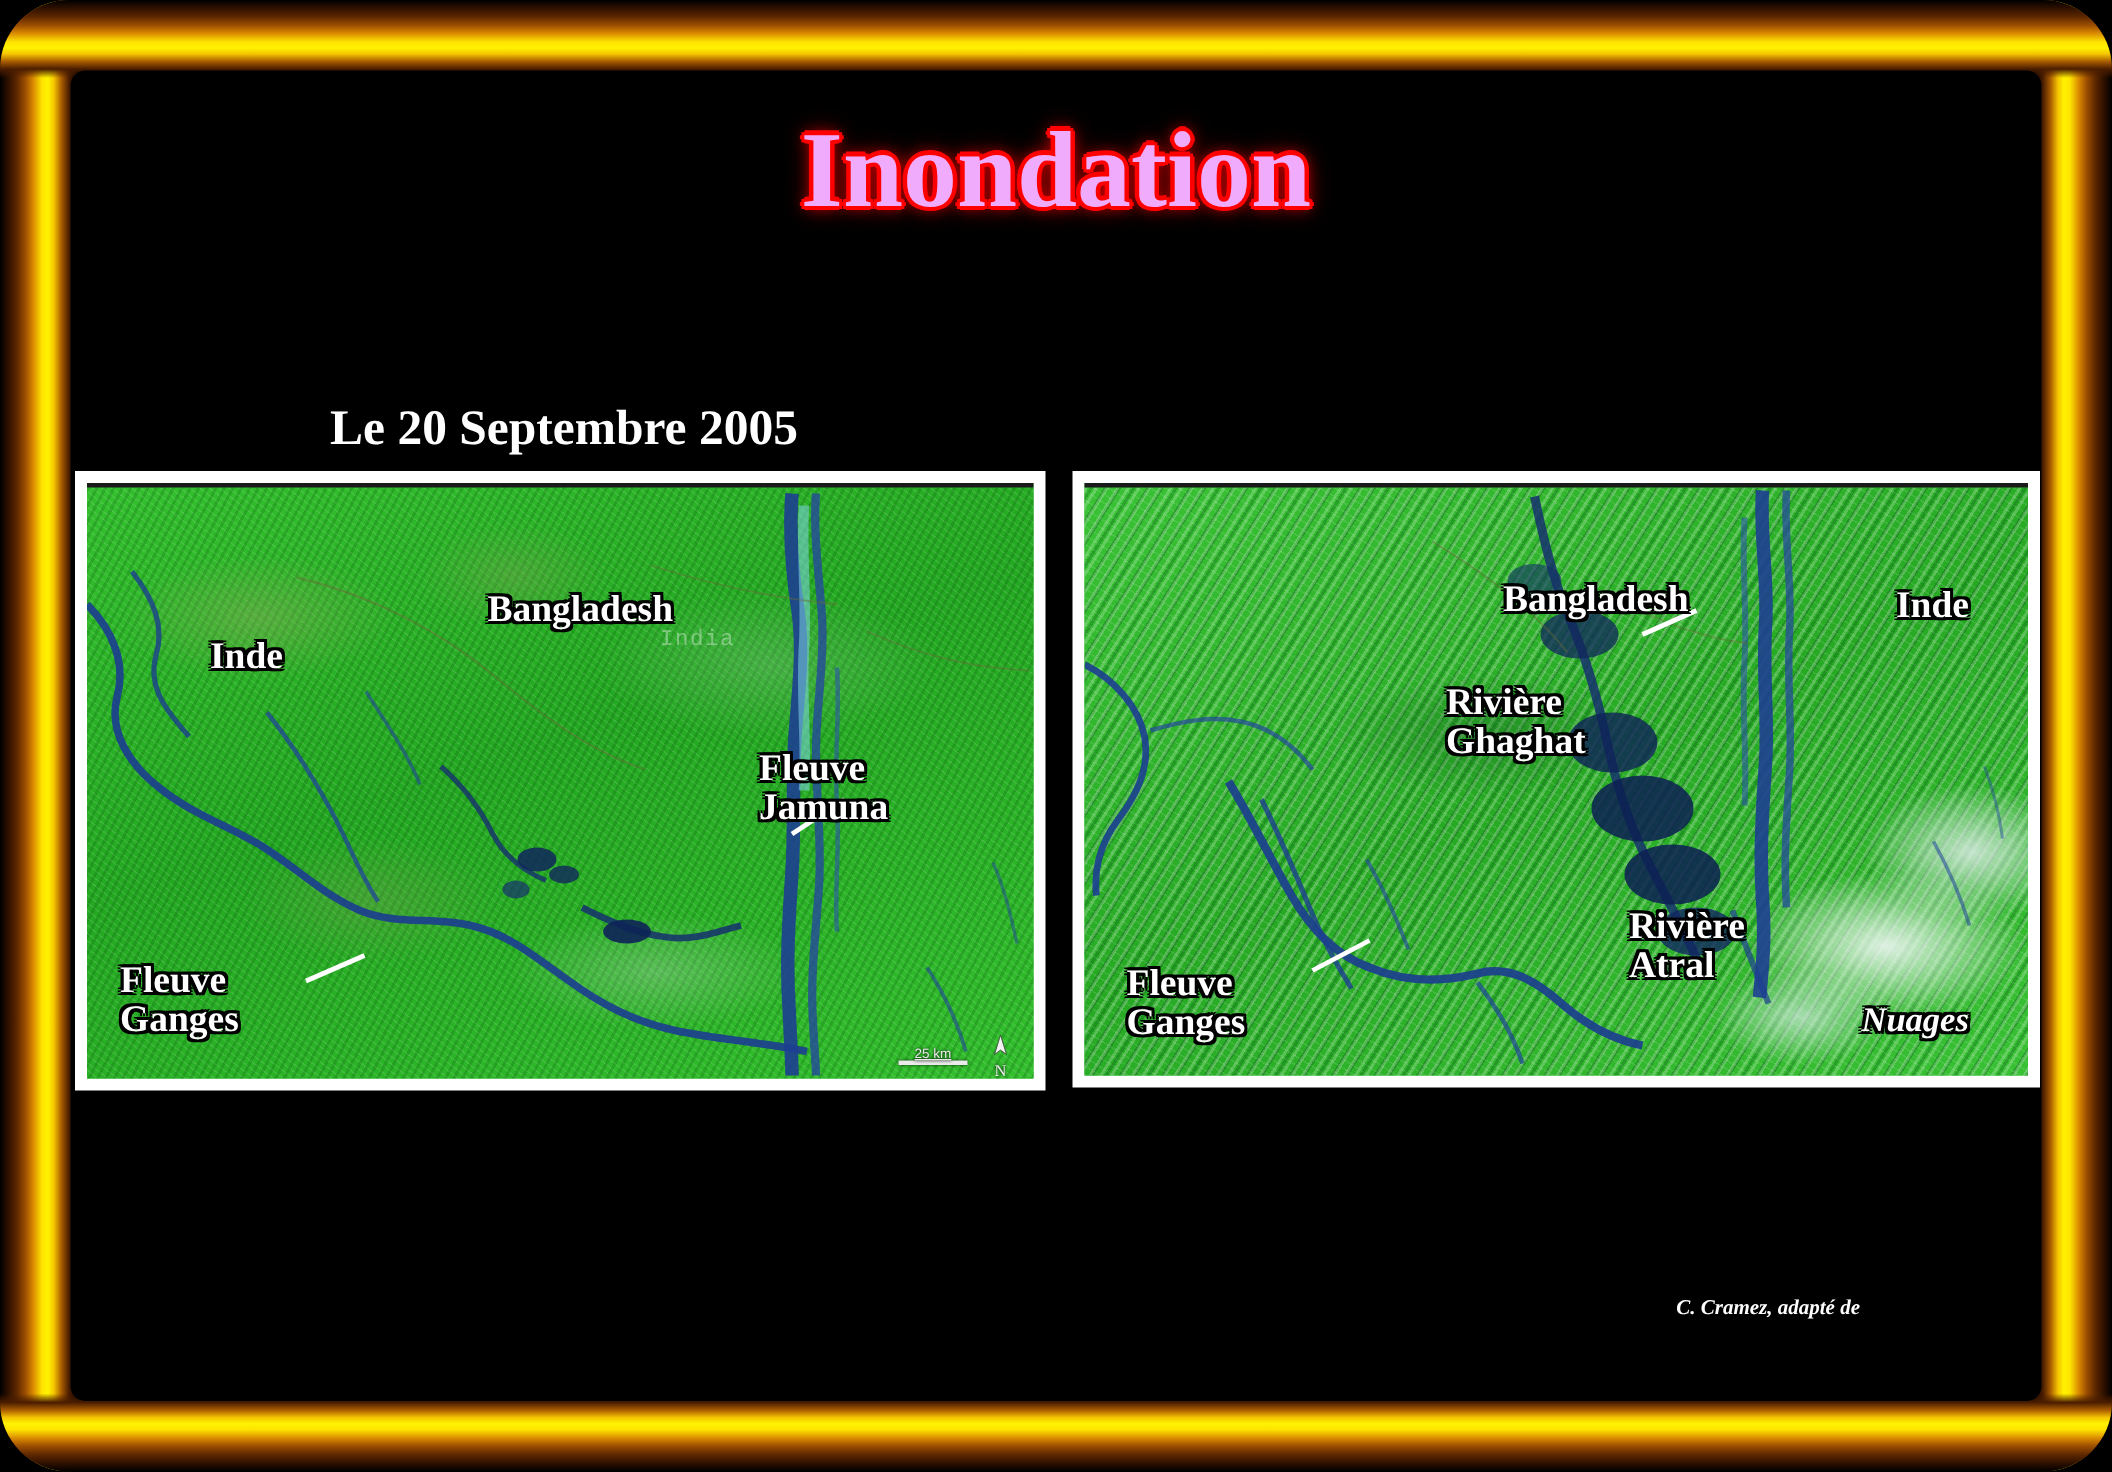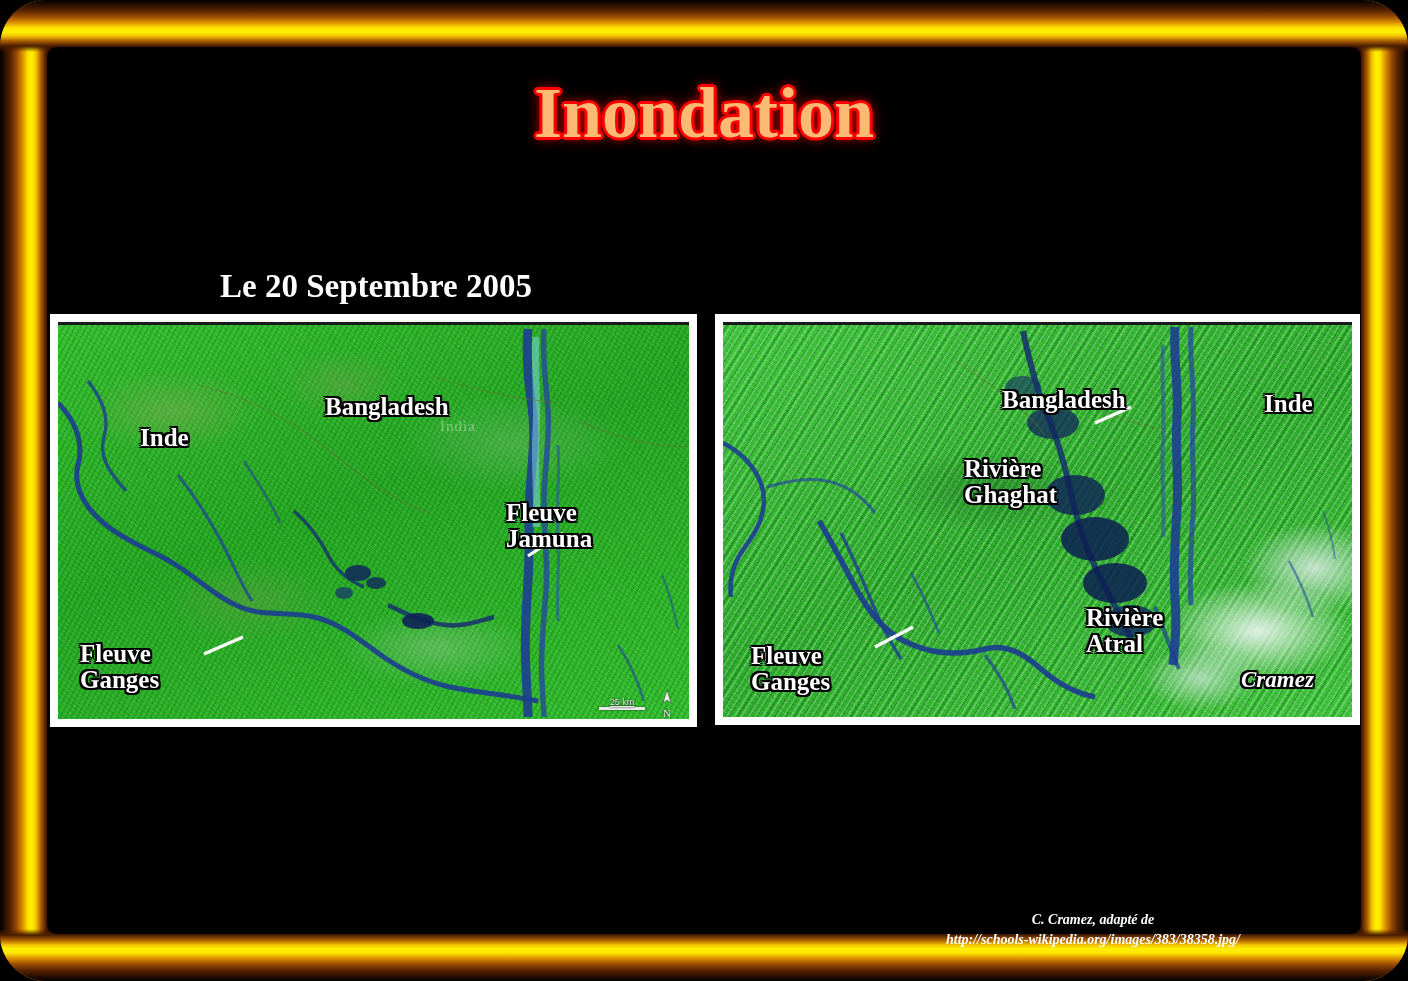--- a/index.html
+++ b/index.html
@@ -60,21 +60,21 @@
   }
 
   
   .title {
     position: absolute;
     left: 0; top: 72px;
     width: 1408px;
     text-align: center;
     font-size: 72px;
     font-weight: bold;
-    color: #fdba74;
+    color: #f0abfc;
     letter-spacing: 0px;
     text-shadow:
       -2px -2px 0 #ff0000,  2px -2px 0 #ff0000,
       -2px  2px 0 #ff0000,  2px  2px 0 #ff0000,
       -3px  0   0 #ff0000,  3px  0   0 #ff0000,
        0   -3px 0 #ff0000,  0    3px 0 #ff0000,
        0 0 10px rgba(255,0,0,0.95),
        0 0 18px rgba(255,0,0,0.6);
   }
 
@@ -155,21 +155,21 @@
   }
   .maplabel.italic { font-style: italic; }
   .maplabel.center { text-align: left; }
 
   .pointer { position: absolute; stroke: #ffffff; stroke-width: 3.2; fill: none; }
 
   
   .baked {
     position: absolute;
     color: rgba(190,225,190,0.55);
-    font-family: Liberation Serif, serif;
+    font-family: Liberation Mono, monospace;
     font-size: 15px;
     letter-spacing: 1px;
   }
 
   
   .scalebar { position: absolute; }
   .scalebar .bar {
     width: 46px; height: 3px; background: #eaeaea;
     box-shadow: 0 0 2px rgba(0,0,0,0.8);
   }
@@ -178,21 +178,21 @@
     text-align: center; width: 46px; text-shadow: 0 0 2px #000; text-decoration: underline;
   }
   .compass { position: absolute; color: #f0f0f0; font-size: 11px;
              font-family: "Liberation Serif", serif; text-shadow: 0 0 2px #000;
              text-align: center; }
 
   
   .credit {
     position: absolute;
     right: 168px;
-    top: 910px;
+    top: 863px;
     text-align: center;
     color: #ffffff;
     font-size: 14px;
     font-style: italic;
     font-weight: bold;
     line-height: 1.45;
   }
 </style>
 </head>
 <body>
@@ -312,22 +312,21 @@
       </svg>
 
       <div class="maplabel" style="left:279px; top:42px;">Bangladesh</div>
       <div class="maplabel" style="left:541px; top:46px;">Inde</div>
       <div class="maplabel center" style="left:241px; top:111px;">Rivière
 Ghaghat</div>
       <div class="maplabel center" style="left:363px; top:260px;">Rivière
 Atral</div>
       <div class="maplabel center" style="left:28px; top:298px;">Fleuve
 Ganges</div>
-      <div class="maplabel italic" style="left:518px; top:323px; font-size:23px;">Cramez</div>
+      <div class="maplabel italic" style="left:518px; top:323px; font-size:23px;">Nuages</div>
     </div>
   </div>
 
   <div class="credit">
     <div>C. Cramez, adapté de</div>
-    <div>http://schools-wikipedia.org/images/383/38358.jpg/</div>
   </div>
 
 </div>
 
 </body></html>

